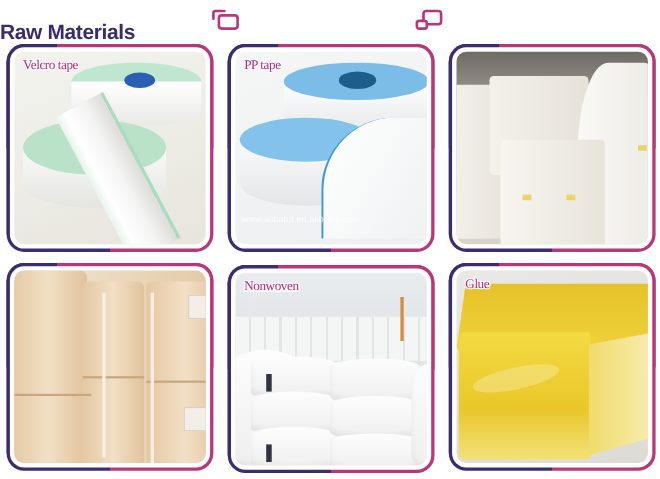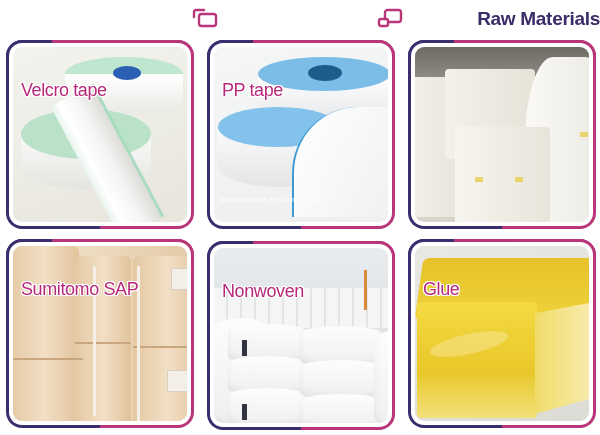--- a/index.html
+++ b/index.html
@@ -1,21 +1,21 @@
 <!DOCTYPE html>
 <html><head>
 <meta charset="utf-8">
 <style>
   * { margin: 0; padding: 0; box-sizing: border-box; }
   html, body { width: 600px; height: 435px; background: #ffffff; overflow: hidden; }
   body { position: relative; font-family: "Liberation Sans", "DejaVu Sans", sans-serif; }
 
   .header { position: absolute; left: 0; top: 0; width: 600px; height: 38px; }
   .header-title {
-    position: absolute; left: 0; width: 600px; top: 8px; text-align: right;
+    position: absolute; left: 0; width: 600px; top: 19px; text-align: left;
     font-family: "Liberation Sans", sans-serif; font-weight: bold; font-size: 19px;
     color: #3a2c68; letter-spacing: -0.3px;
   }
   .hdr-icon { position: absolute; top: 8px; width: 26px; height: 20px; }
   .hdr-icon.left { left: 192px; }
   .hdr-icon.right { left: 377px; }
 
   .card {
     position: absolute; width: 188px; height: 189px; border-radius: 16px;
     padding: 3px;
@@ -34,25 +34,24 @@
   }
   .card-inner {
     position: relative; z-index: 1; width: 100%; height: 100%;
     background: #ffffff; border-radius: 13px; padding: 4px; overflow: hidden;
   }
   .photo {
     position: relative; width: 100%; height: 100%; border-radius: 9px; overflow: hidden;
   }
   .label {
     position: absolute; left: 8px; top: 5px; z-index: 3;
-    font-family: Liberation Sans, sans-serif; font-size: 18px; letter-spacing: -0.4px;
+    font-family: Liberation Serif, serif; font-size: 12px; letter-spacing: -0.4px;
     color: #b8287a;
     text-shadow: 1px 0 0 #fff, -1px 0 0 #fff, 0 1px 0 #fff, 0 -1px 0 #fff,
                  1px 1px 0 #fff, -1px -1px 0 #fff, 1px -1px 0 #fff, -1px 1px 0 #fff;
-    margin-top: 28px;
   }
   .watermark {
     position: absolute; left: 6px; bottom: 18px; z-index: 3;
     font-size: 8px; color: rgba(255,255,255,0.85); letter-spacing: 0.2px;
   }
 
   
   .velcro { background: linear-gradient(160deg,#f3f3ee 0%,#ecebe4 60%,#e7e5dc 100%); }
   .velcro .roll-back { position:absolute; left:52px; top:10px; width:118px; height:80px; }
   .velcro .roll-back .top { position:absolute; left:0; top:0; width:118px; height:34px; border-radius:50%; background:#bfe6cf; }
@@ -179,21 +178,20 @@
       <div class="bag b1"></div>
       <div class="bag b2"></div>
       <div class="bag b3"></div>
       <div class="seam" style="left:0; top:112px; width:70px;"></div>
       <div class="seam" style="left:62px; top:96px; width:56px;"></div>
       <div class="seam" style="left:120px; top:100px; width:70px;"></div>
       <div class="strap" style="left:80px; top:20px; height:150px;"></div>
       <div class="strap" style="left:124px; top:20px; height:160px;"></div>
       <div class="paper" style="left:158px; top:22px;"></div>
       <div class="paper" style="left:154px; top:124px;"></div>
-      <div class="label">Sumitomo SAP</div>
     </div>
   </div>
 </div>
 
 <div class="card" style="left:207px; top:241px;">
   <div class="card-inner">
     <div class="photo nonwoven">
       <div class="bg-rolls"></div>
       <div class="stick"></div>
       <div class="roll" style="left:-8px; top:70px; width:70px; height:110px;"></div>

